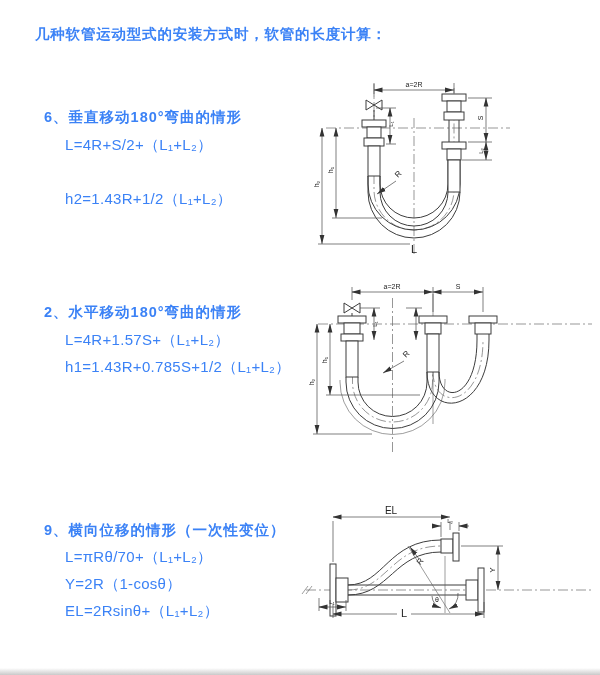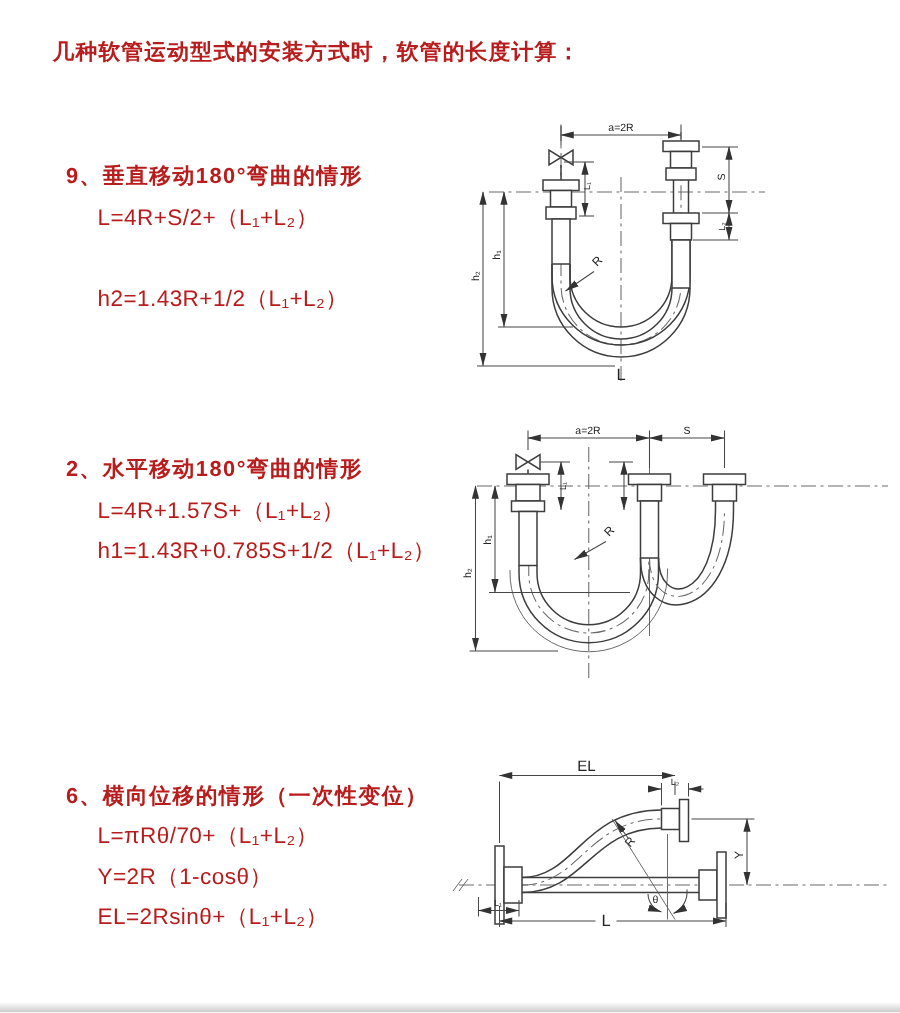--- a/index.html
+++ b/index.html
@@ -1,17 +1,17 @@
 <!DOCTYPE html>
 <html><head>
 <meta charset="utf-8">
 <style>
   html,body{margin:0;padding:0;background:#fff;}
   .page{position:relative;width:600px;height:675px;background:#ffffff;overflow:hidden;
-        font-family:"Liberation Sans","DejaVu Sans",sans-serif;color:#b91c1c;}
+        font-family:"Liberation Sans","DejaVu Sans",sans-serif;color:#3b82f6;}
   .doc-title{position:absolute;left:35px;top:25px;font-size:14.5px;font-weight:700;letter-spacing:.8px;}
   .sec-heading{position:absolute;font-size:14.5px;font-weight:700;letter-spacing:1px;}
   .formula{position:absolute;font-size:15px;letter-spacing:.3px;white-space:nowrap;}
   .diagram{position:absolute;}
   
   svg .ln{stroke:#3d3d3d;stroke-width:1;fill:none;}
   svg .thin{stroke:#5a5a5a;stroke-width:.6;fill:none;}
   svg .cl{stroke:#6a6a6a;stroke-width:.7;fill:none;stroke-dasharray:10 3 2 3;}
   svg .dim{stroke:#474747;stroke-width:.7;fill:none;}
   svg .fit{stroke:#3d3d3d;stroke-width:1;fill:#ffffff;}
@@ -20,21 +20,21 @@
   .page-edge{position:absolute;left:0;right:0;bottom:0;height:7px;
              background:linear-gradient(#ffffff,#c9c9c9);}
 </style>
 </head>
 <body>
 
 <div class="page">
 
   <div class="doc-title">几种软管运动型式的安装方式时，软管的长度计算：</div>
 
-  <div class="sec-heading" style="left:44px;top:108px">9、垂直移动180°弯曲的情形</div>
+  <div class="sec-heading" style="left:44px;top:108px">6、垂直移动180°弯曲的情形</div>
   <div class="formula" style="left:65px;top:136px">L=4R+S/2+（L₁+L₂）</div>
   <div class="formula" style="left:65px;top:190px">h2=1.43R+1/2（L₁+L₂）</div>
 
   <svg class="diagram" style="left:312px;top:72px" width="288" height="190" viewBox="0 0 288 190">
     <defs>
       <marker id="aE" markerUnits="userSpaceOnUse" markerWidth="10" markerHeight="7" refX="9" refY="3" orient="auto">
         <path d="M0,0.6 L9,3 L0,5.4 Z" fill="#333"></path>
       </marker>
       <marker id="aS" markerUnits="userSpaceOnUse" markerWidth="10" markerHeight="7" refX="0.5" refY="3" orient="auto">
         <path d="M9,0.6 L0,3 L9,5.4 Z" fill="#333"></path>
@@ -212,21 +212,21 @@
       <line class="dim" x1="5" y1="152" x2="64" y2="152"></line>
       <text x="6" y="100" font-size="7" transform="rotate(-90 6 100)" text-anchor="middle">h₂</text>
     </g>
 
     <g>
       <line class="dim" x1="96" y1="79" x2="75" y2="91" marker-end="url(#aE)"></line>
       <text x="100" y="74" font-size="8" transform="rotate(-45 100 74)" text-anchor="middle">R</text>
     </g>
   </svg>
 
-  <div class="sec-heading" style="left:44px;top:521px">6、横向位移的情形（一次性变位）</div>
+  <div class="sec-heading" style="left:44px;top:521px">9、横向位移的情形（一次性变位）</div>
   <div class="formula" style="left:65px;top:548px">L=πRθ/70+（L₁+L₂）</div>
   <div class="formula" style="left:65px;top:575px">Y=2R（1-cosθ）</div>
   <div class="formula" style="left:65px;top:602px">EL=2Rsinθ+（L₁+L₂）</div>
 
   <svg class="diagram" style="left:298px;top:500px" width="302" height="160" viewBox="0 0 302 160">
 
     <g>
       <line class="cl" x1="8" y1="90" x2="296" y2="90"></line>
       <line class="thin" x1="4" y1="94" x2="10" y2="86"></line>
       <line class="thin" x1="8" y1="94" x2="14" y2="86"></line>

